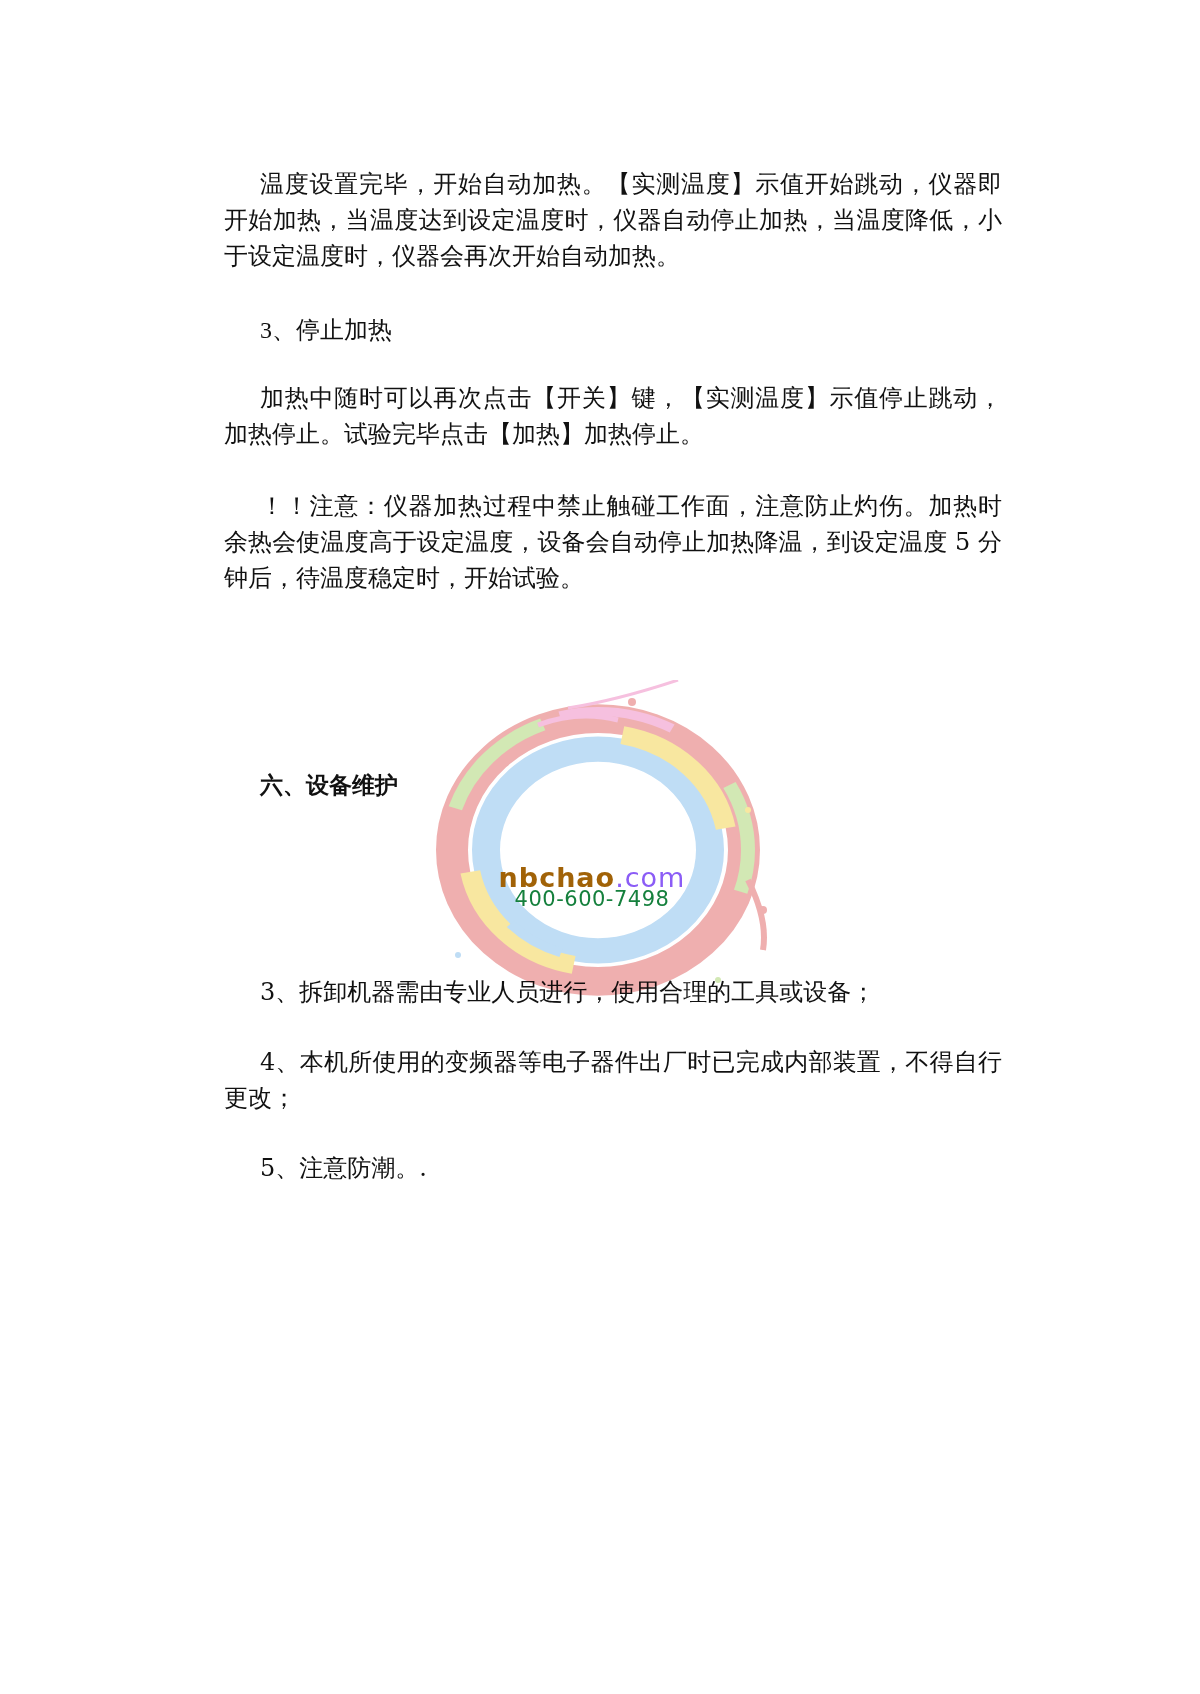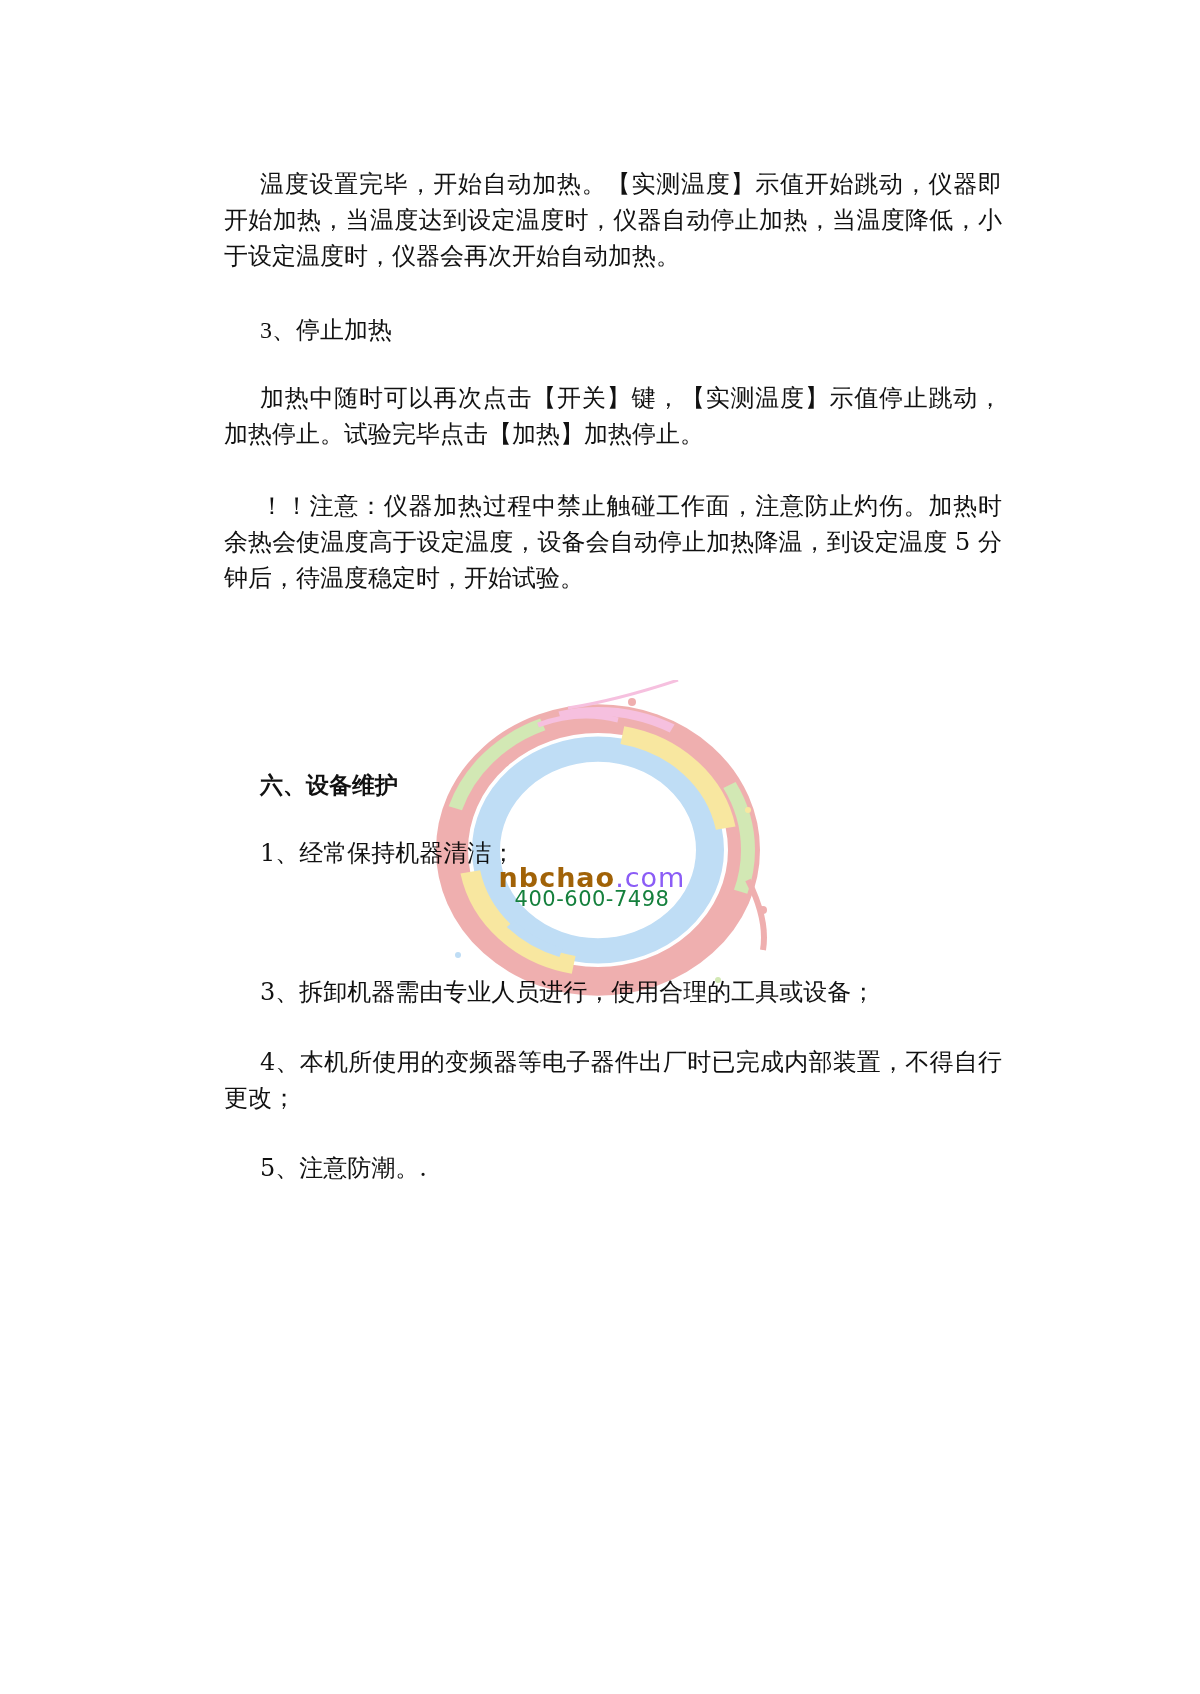--- a/index.html
+++ b/index.html
@@ -130,23 +130,20 @@
   <div class="block" style="top:488px;">
     <div class="line full indent">！！注意：仪器加热过程中禁止触碰工作面，注意防止灼伤。加热时</div>
     <div class="line full">余热会使温度高于设定温度，设备会自动停止加热降温，到设定温度 5 分</div>
     <div class="line">钟后，待温度稳定时，开始试验。</div>
   </div>
 
   <div class="block" style="top:767px;">
     <div class="line indent heading">六、设备维护</div>
   </div>
 
-  <div class="block" style="top:835px;">
-    <div class="line indent">1、经常保持机器清洁；</div>
-  </div>
   <div class="block" style="top:974px;">
     <div class="line indent">3、拆卸机器需由专业人员进行，使用合理的工具或设备；</div>
   </div>
   <div class="block" style="top:1044px;">
     <div class="line full indent">4、本机所使用的变频器等电子器件出厂时已完成内部装置，不得自行</div>
     <div class="line">更改；</div>
   </div>
   <div class="block" style="top:1150px;">
     <div class="line indent">5、注意防潮。.</div>
   </div>

